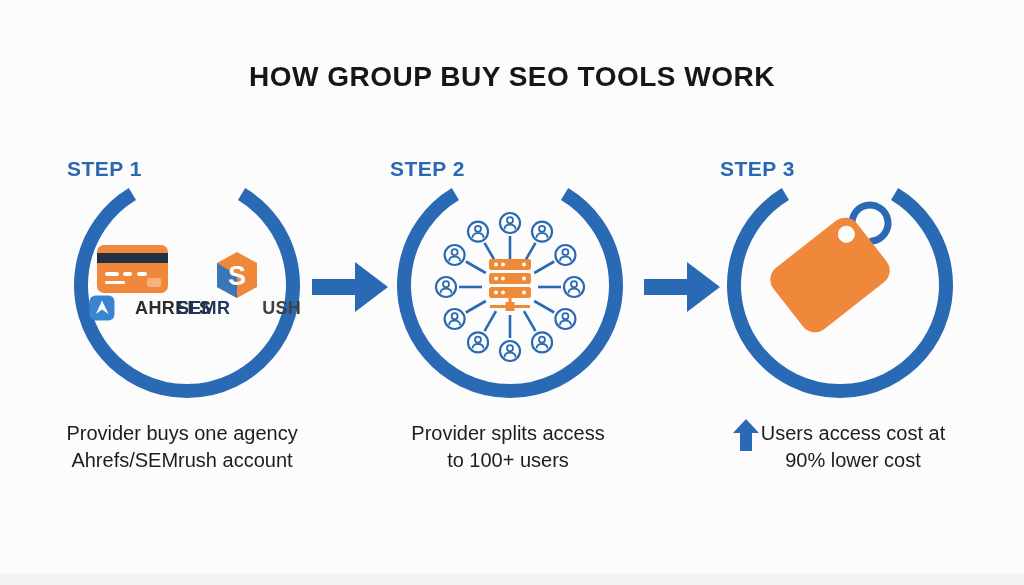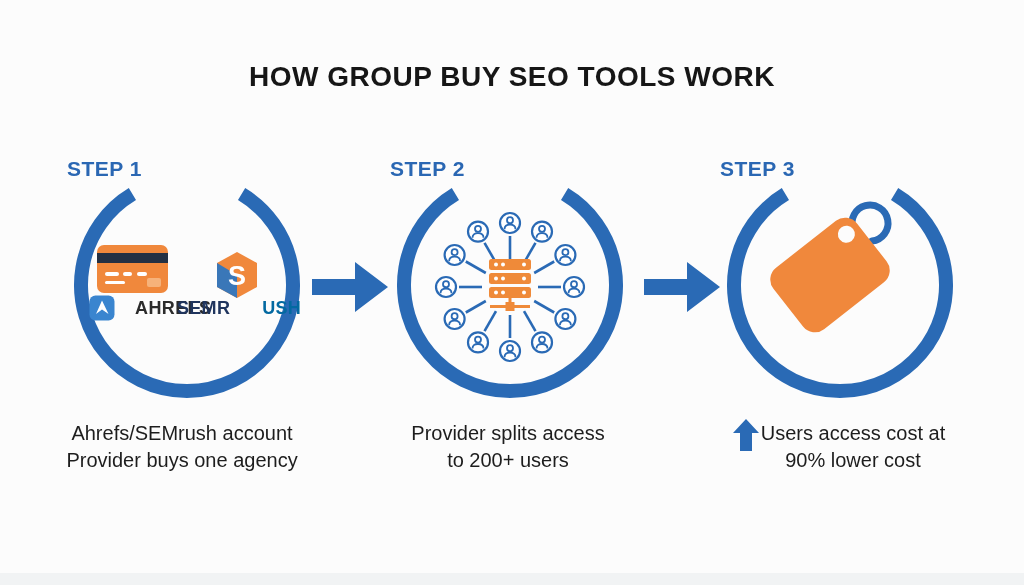--- a/index.html
+++ b/index.html
@@ -40,21 +40,21 @@
   .ahrefs-row{
     position:absolute;left:22px;top:130px;display:flex;align-items:center;gap:20px;
   }
   .ahrefs-text{font-size:18px;font-weight:800;color:#2b2b2b;letter-spacing:.4px;}
   .semrush-hex{position:absolute;left:147px;top:86px;}
   .semrush-row{
     position:absolute;left:110px;top:133px;width:120px;text-align:center;
     font-size:18px;font-weight:800;letter-spacing:.3px;
   }
   .semrush-dark{color:#20355e;}
-  .semrush-orange{color:#0369a1;margin-left:32px;}
+  .semrush-orange{color:#404040;margin-left:32px;}
   
   .price-new{
     position:absolute;left:28px;top:115px;font-size:35px;font-weight:800;color:#2a64ae;z-index:3;
   }
   .price-old{
     position:absolute;left:133px;top:125px;font-size:22px;font-weight:600;color:#30302e;z-index:3;
     text-decoration:line-through;text-decoration-color:#e87b30;text-decoration-thickness:3px;
   }
   
   .flow-arrow{position:absolute;top:262px;}
@@ -192,26 +192,26 @@
 </div>
 
 <svg class="flow-arrow a1" width="80" height="50" viewBox="0 0 80 50">
   <polygon points="0,17 43,17 43,0 76,25 43,50 43,33 0,33" fill="#2a6ab5"></polygon>
 </svg>
 <svg class="flow-arrow a2" width="80" height="50" viewBox="0 0 80 50">
   <polygon points="0,17 43,17 43,0 76,25 43,50 43,33 0,33" fill="#2a6ab5"></polygon>
 </svg>
 
 <div class="caption c1">
+  <div>Provider buys one agency</div>
   <div>Ahrefs/SEMrush account</div>
-  <div>Provider buys one agency</div>
 </div>
 <div class="caption c2">
   <div>Provider splits access</div>
-  <div>to 200+ users</div>
+  <div>to 100+ users</div>
 </div>
 <svg class="up-arrow" width="26" height="32" viewBox="0 0 26 32">
   <polygon points="13,0 26,14 19,14 19,32 7,32 7,14 0,14" fill="#2a6ab5"></polygon>
 </svg>
 <div class="caption c3">
   <div>Users access cost at</div>
   <div>90% lower cost</div>
 </div>
 
 <div class="bottom-strip"></div>

